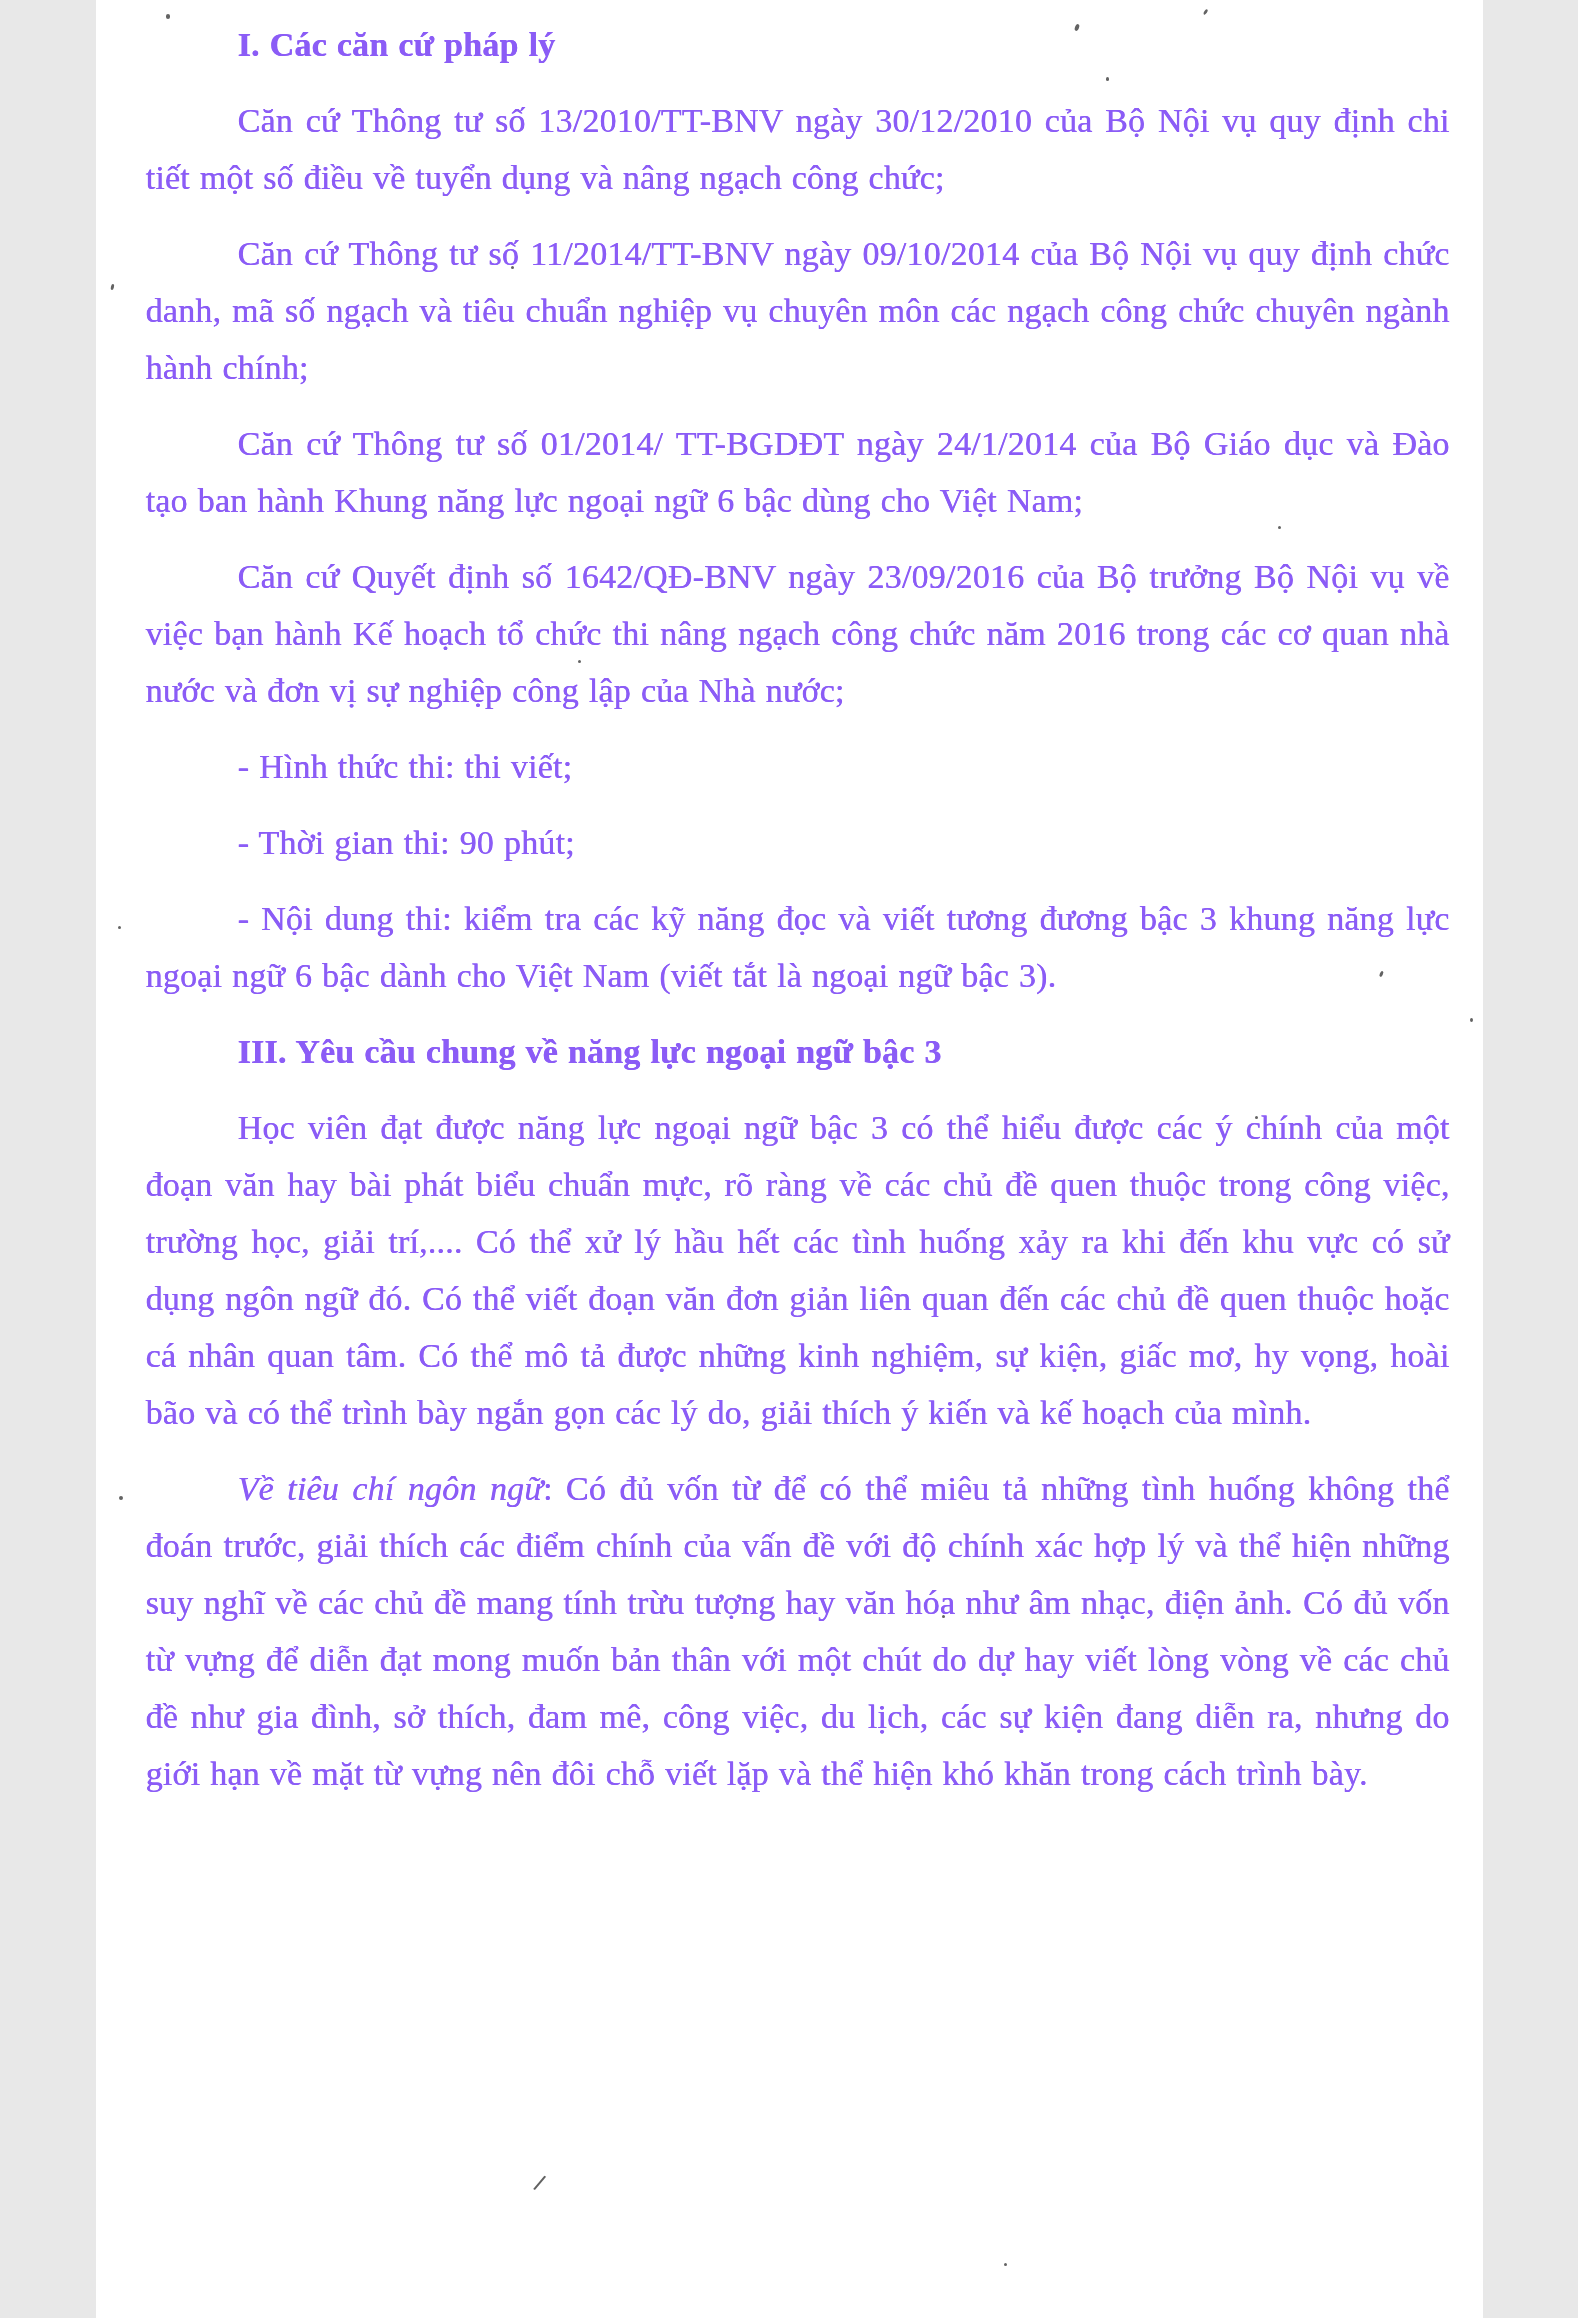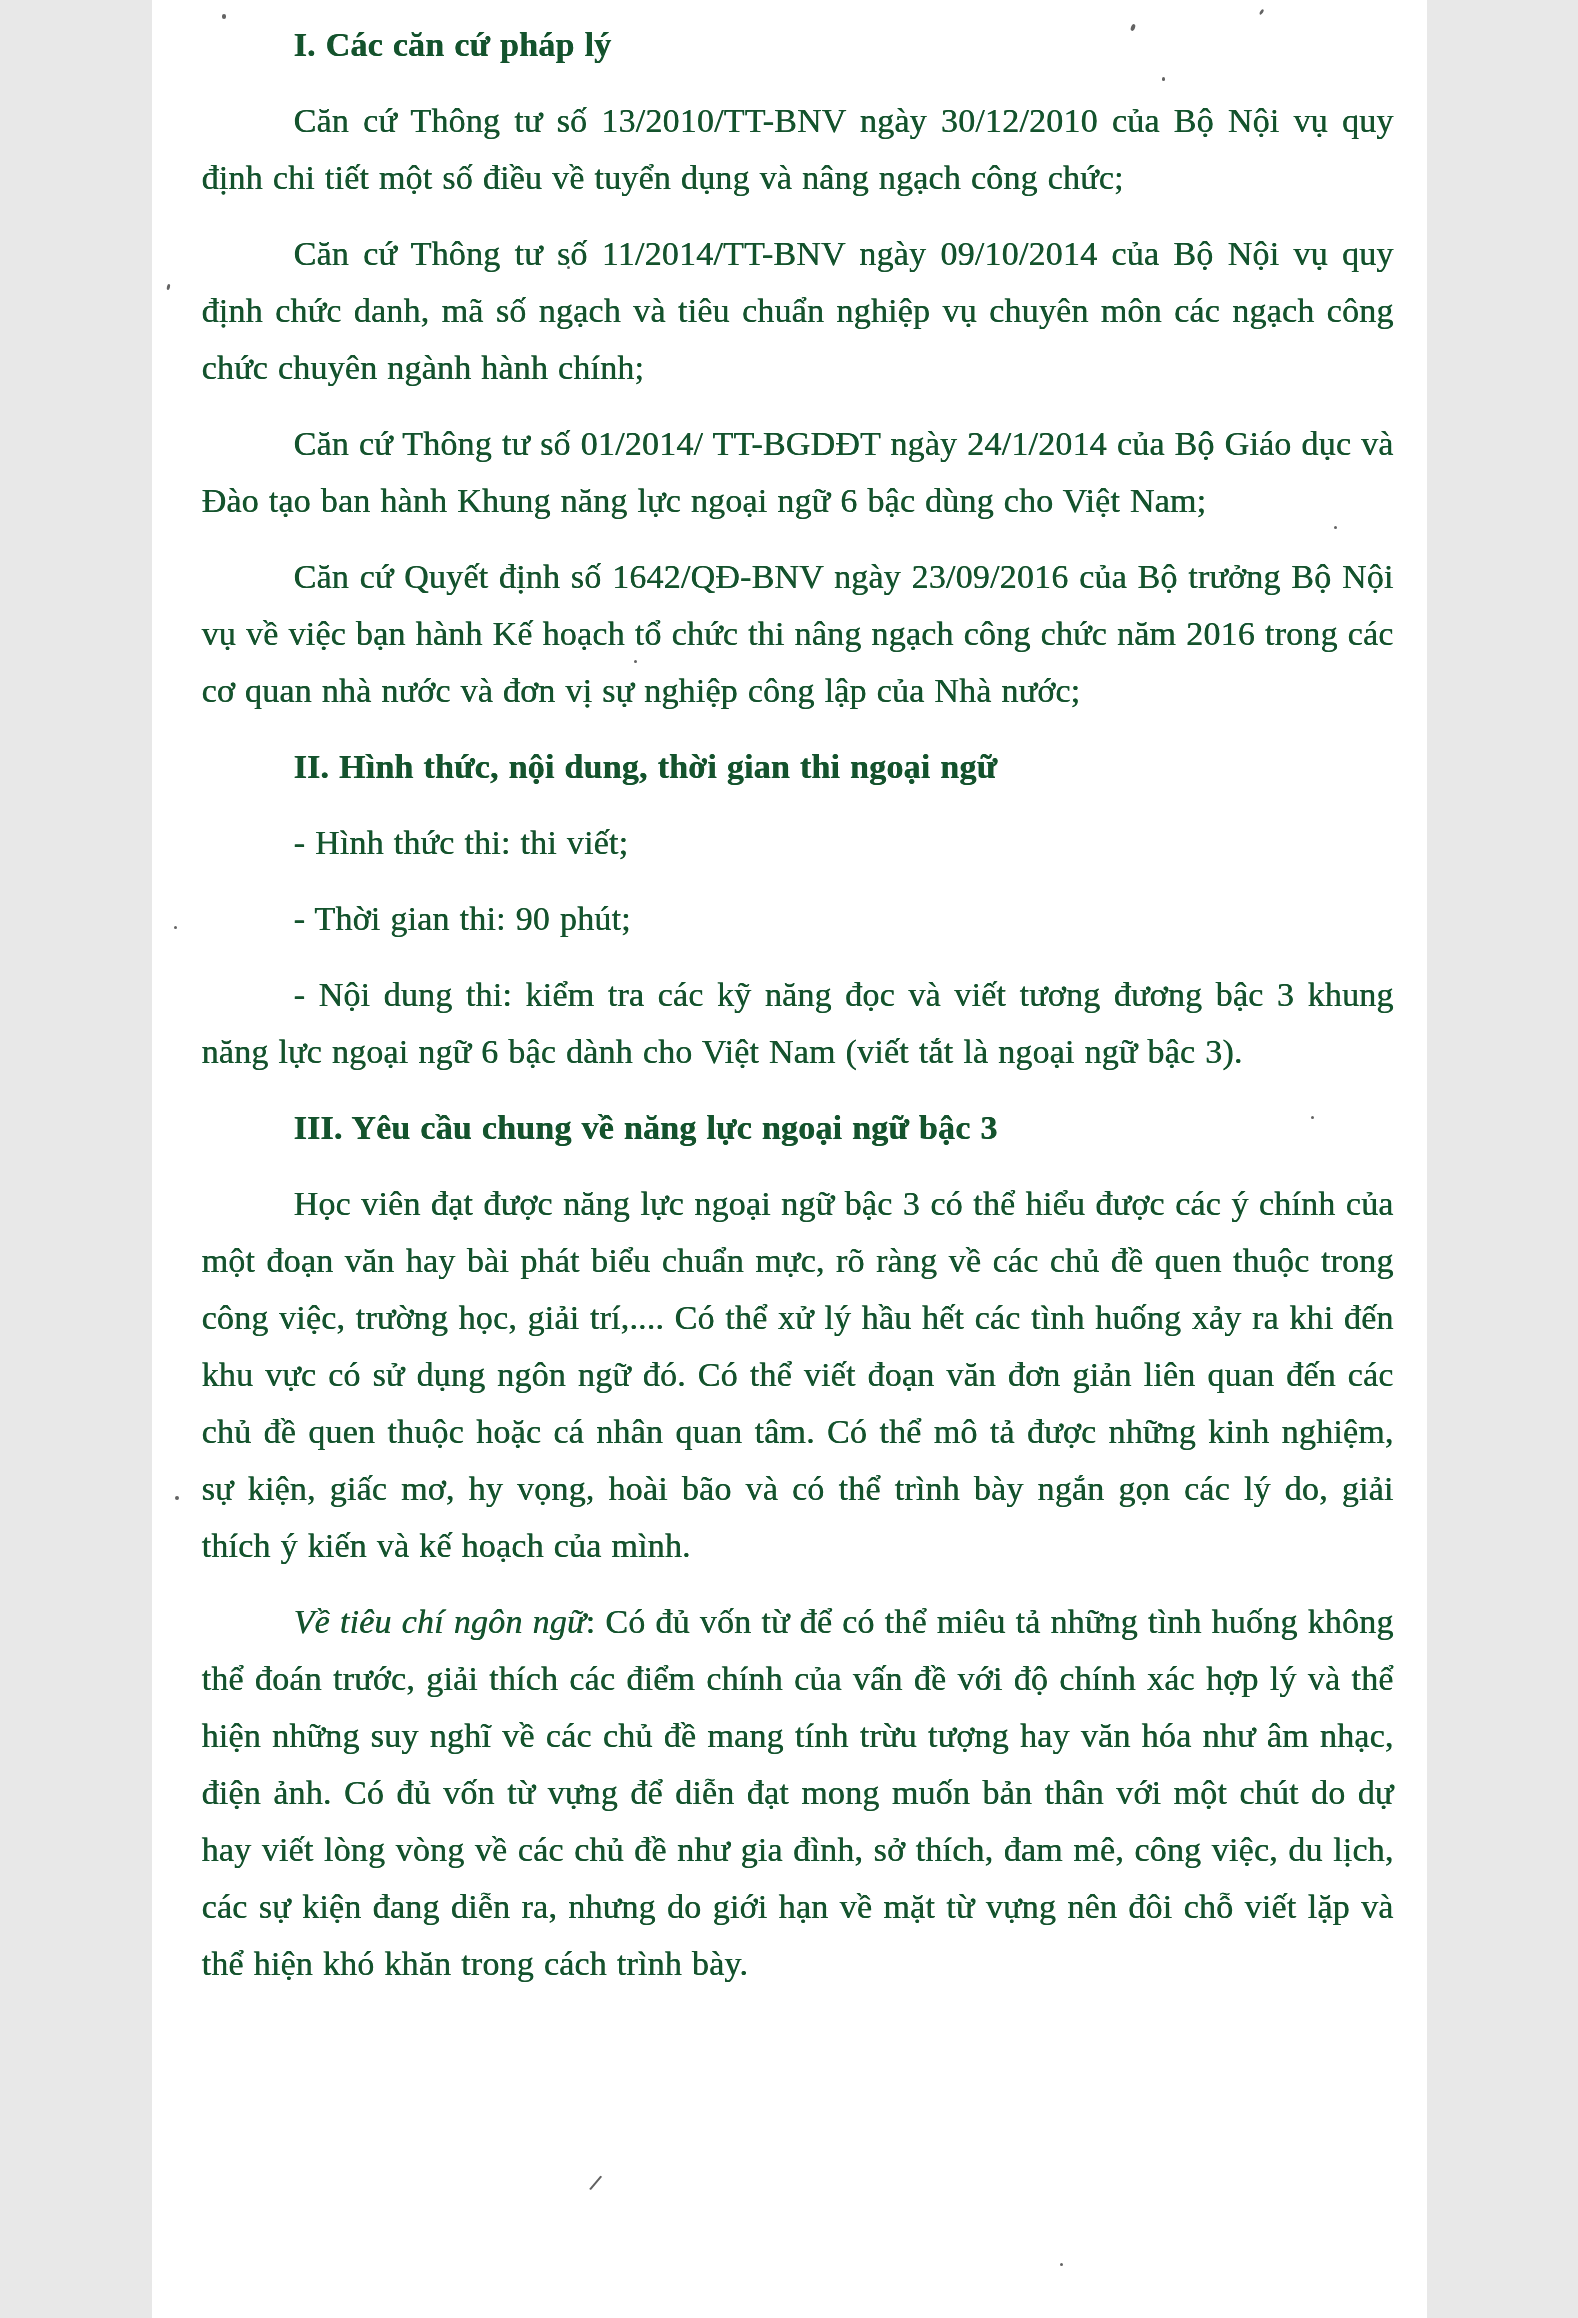--- a/index.html
+++ b/index.html
@@ -2,27 +2,27 @@
 <html style="font-size:12.5px"><head>
 <meta charset="utf-8">
 <style>
   html, body {
     margin: 0;
     padding: 0;
     background: #e8e8e8;
   }
   .page {
     position: relative;
-    width: 1275px;
+    width: 1387px;
     height: 2319px;
     margin: 0 auto;
     background: #ffffff;
     overflow: hidden;
     font-family: "Liberation Serif", "DejaVu Serif", serif;
-    color: #14532d;
+    color: #8b5cf6;
   }
   .content {
     position: absolute;
     left: 50px;
     right: 33px;
     top: 15.7px;
   }
   p.para {
     margin: 0 0 19px 0;
     font-size: 34px;
@@ -59,21 +59,20 @@
 <body>
 
 <div class="page">
 
   <div class="content">
       <p class="para heading">I. Các căn cứ pháp lý</p>
       <p class="para body">Căn cứ Thông tư số 13/2010/TT-BNV ngày 30/12/2010 của Bộ Nội vụ quy định chi tiết một số điều về tuyển dụng và nâng ngạch công chức;</p>
       <p class="para body">Căn cứ Thông tư số 11/2014/TT-BNV ngày 09/10/2014 của Bộ Nội vụ quy định chức danh, mã số ngạch và tiêu chuẩn nghiệp vụ chuyên môn các ngạch công chức chuyên ngành hành chính;</p>
       <p class="para body">Căn cứ Thông tư số 01/2014/ TT-BGDĐT ngày 24/1/2014 của Bộ Giáo dục và Đào tạo ban hành Khung năng lực ngoại ngữ 6 bậc dùng cho Việt Nam;</p>
       <p class="para body">Căn cứ Quyết định số 1642/QĐ-BNV ngày 23/09/2016 của Bộ trưởng Bộ Nội vụ về việc bạn hành Kế hoạch tổ chức thi nâng ngạch công chức năm 2016 trong các cơ quan nhà nước và đơn vị sự nghiệp công lập của Nhà nước;</p>
-      <p class="para heading">II. Hình thức, nội dung, thời gian thi ngoại ngữ</p>
       <p class="para body">- Hình thức thi: thi viết;</p>
       <p class="para body">- Thời gian thi: 90 phút;</p>
       <p class="para body">- Nội dung thi: kiểm tra các kỹ năng đọc và viết tương đương bậc 3 khung năng lực ngoại ngữ 6 bậc dành cho Việt Nam (viết tắt là ngoại ngữ bậc 3).</p>
       <p class="para heading">III. Yêu cầu chung về năng lực ngoại ngữ bậc 3</p>
       <p class="para body">Học viên đạt được năng lực ngoại ngữ bậc 3 có thể hiểu được các ý chính của một đoạn văn hay bài phát biểu chuẩn mực, rõ ràng về các chủ đề quen thuộc trong công việc, trường học, giải trí,.... Có thể xử lý hầu hết các tình huống xảy ra khi đến khu vực có sử dụng ngôn ngữ đó. Có thể viết đoạn văn đơn giản liên quan đến các chủ đề quen thuộc hoặc cá nhân quan tâm. Có thể mô tả được những kinh nghiệm, sự kiện, giấc mơ, hy vọng, hoài bão và có thể trình bày ngắn gọn các lý do, giải thích ý kiến và kế hoạch của mình.</p>
       <p class="para body"><em class="lead">Về tiêu chí ngôn ngữ</em>: Có đủ vốn từ để có thể miêu tả những tình huống không thể đoán trước, giải thích các điểm chính của vấn đề với độ chính xác hợp lý và thể hiện những suy nghĩ về các chủ đề mang tính trừu tượng hay văn hóa như âm nhạc, điện ảnh. Có đủ vốn từ vựng để diễn đạt mong muốn bản thân với một chút do dự hay viết lòng vòng về các chủ đề như gia đình, sở thích, đam mê, công việc, du lịch, các sự kiện đang diễn ra, nhưng do giới hạn về mặt từ vựng nên đôi chỗ viết lặp và thể hiện khó khăn trong cách trình bày.</p>
     </div>
 
   <div class="speck" style="left:70px;top:14px;width:4.7px;height:4.7px;"></div>
   <div class="speck" style="left:979px;top:23.5px;width:3.9px;height:7px;transform:rotate(20deg);"></div>

